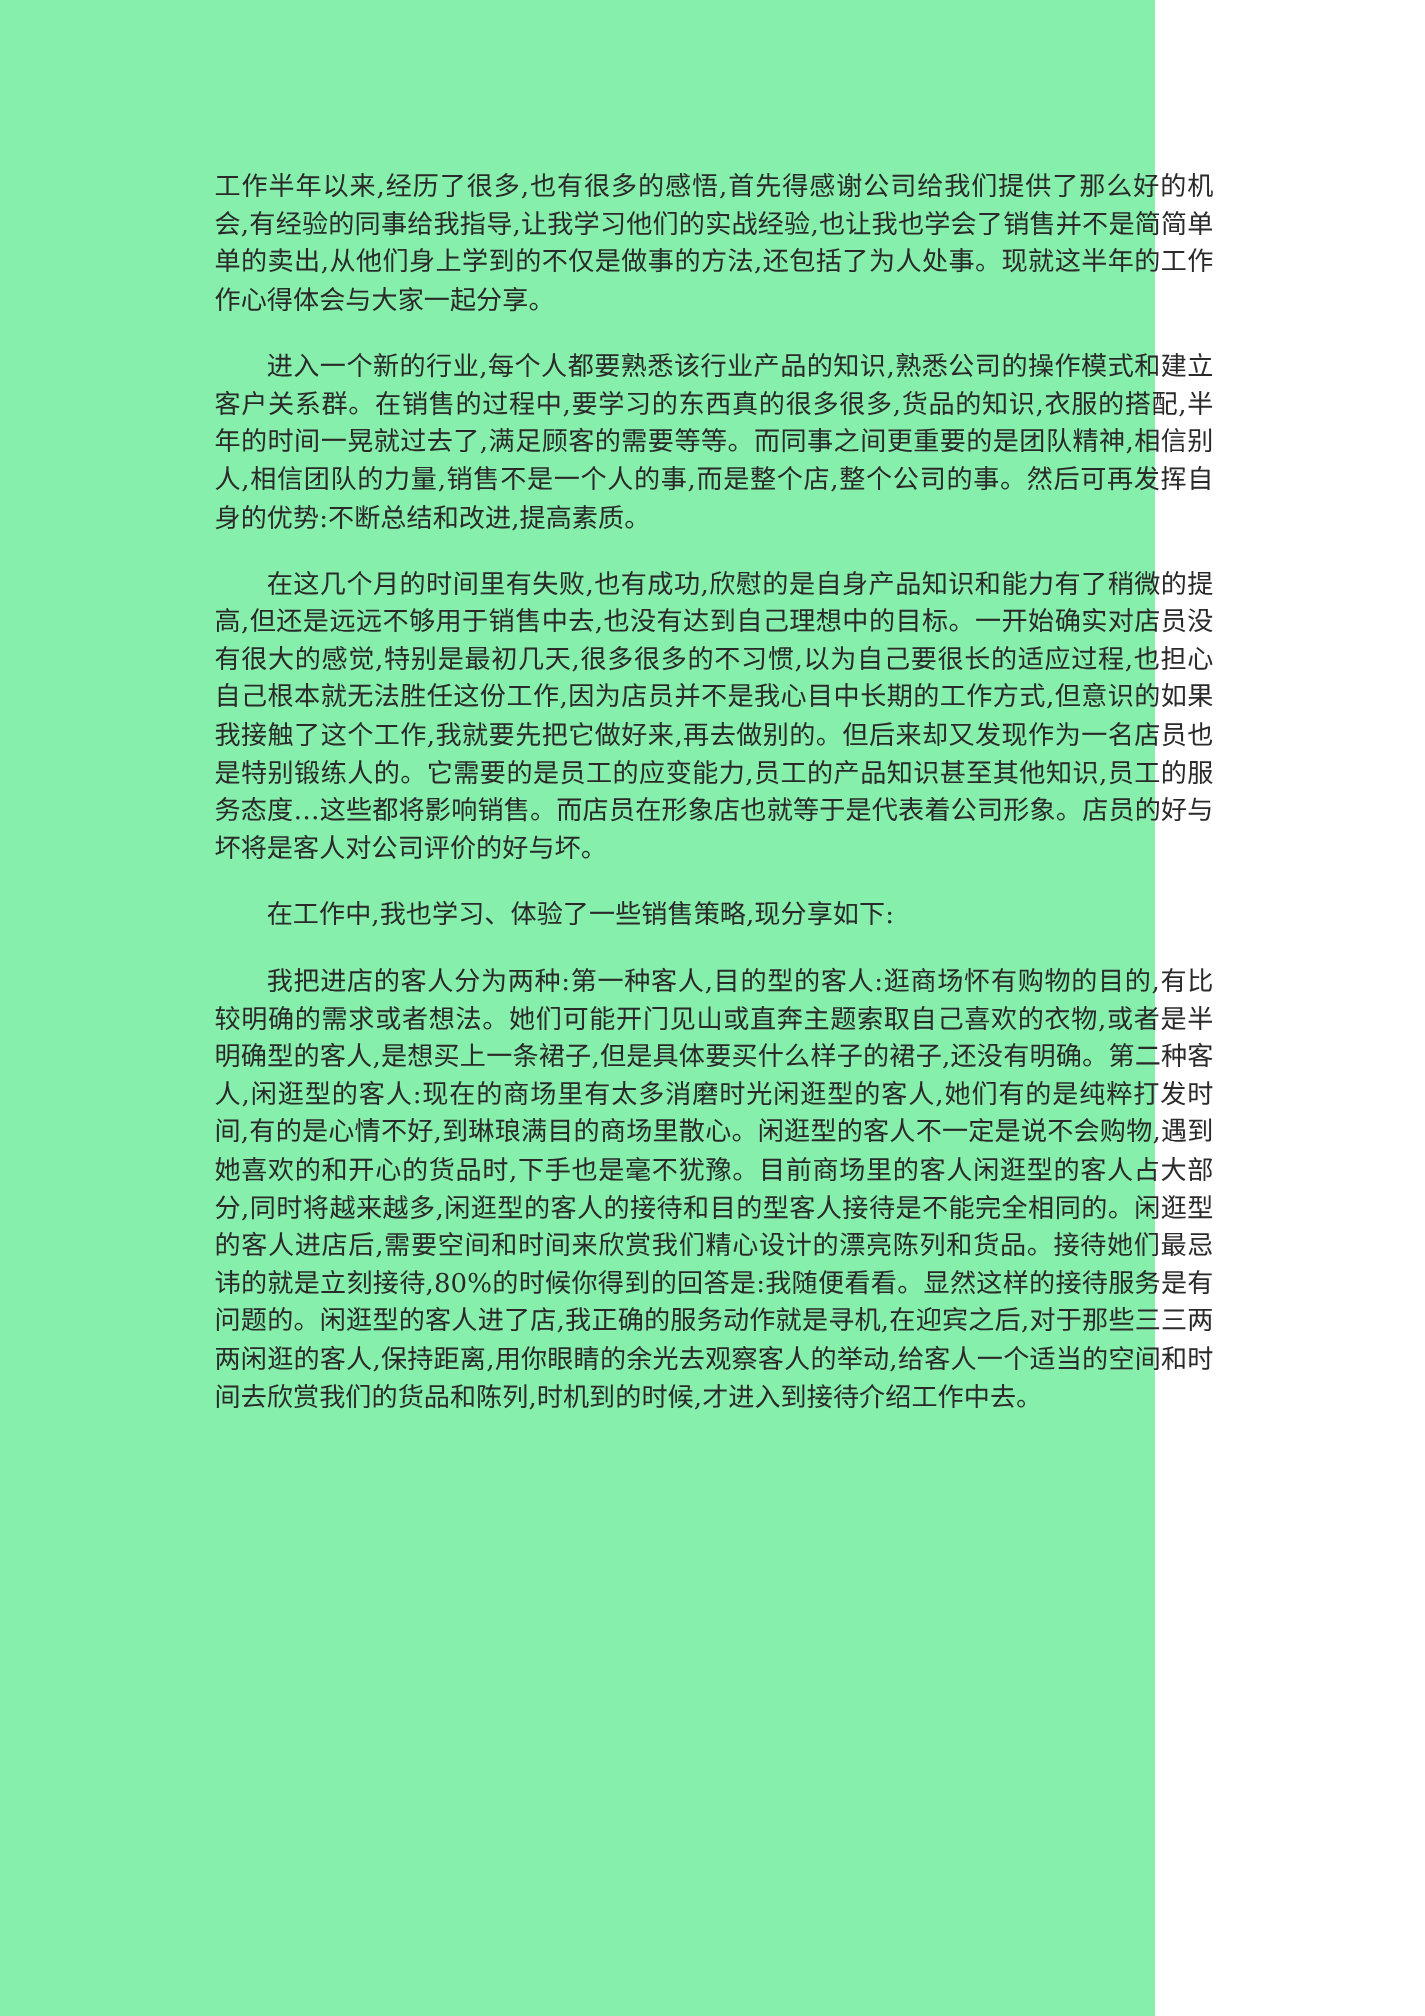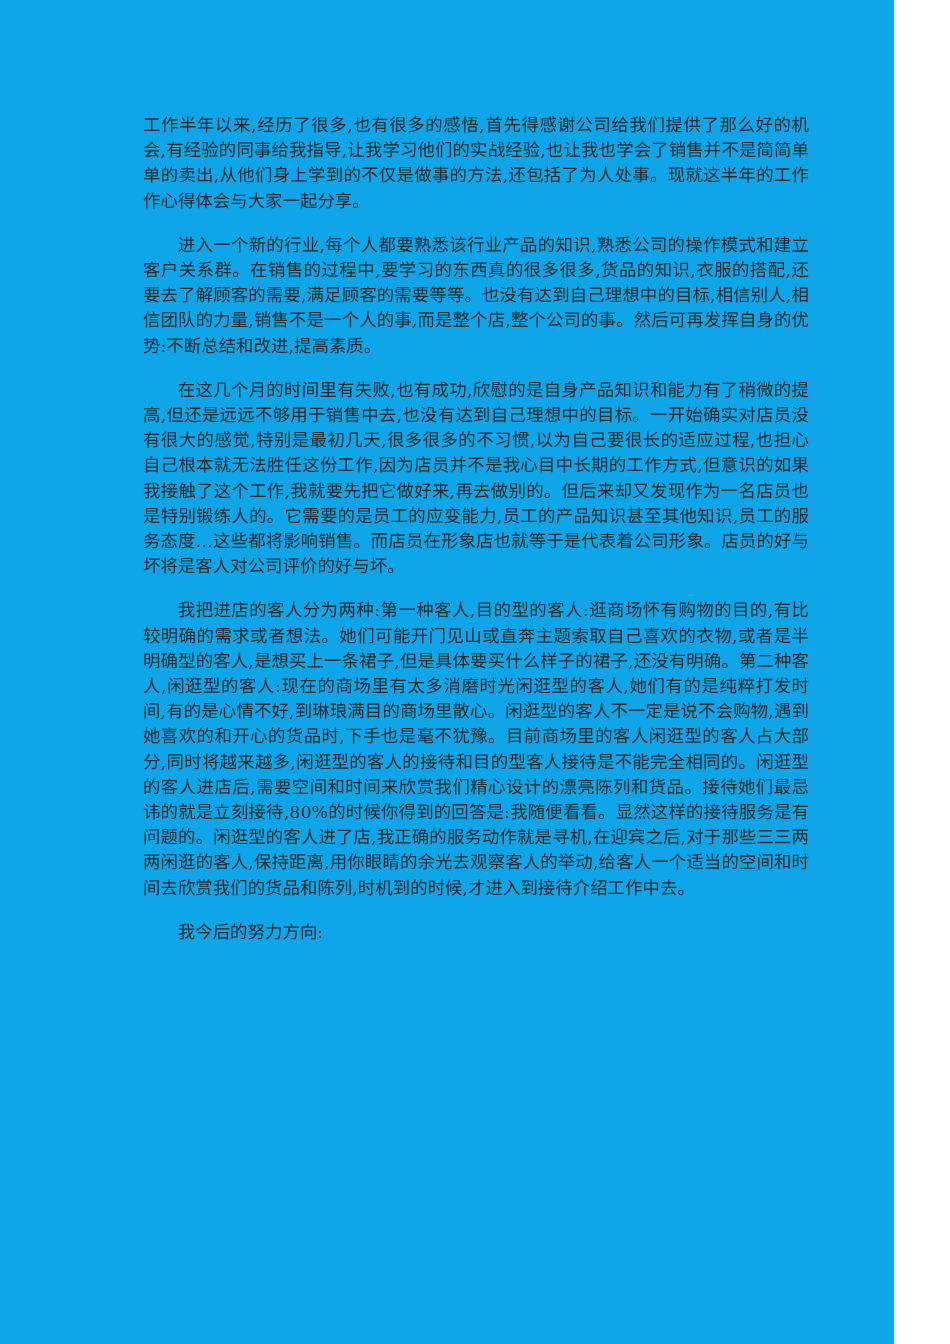--- a/index.html
+++ b/index.html
@@ -13,23 +13,23 @@
     height: 1344px;
     position: relative;
     overflow: hidden;
     font-family: "DejaVu Serif", "Liberation Serif", serif;
     -webkit-font-smoothing: antialiased;
   }
   .page {
     position: absolute;
     top: 0;
     left: 0;
-    width: 894px;
+    width: 770px;
     height: 1344px;
-    background: #0ea5e9;
+    background: #86efac;
   }
   .content {
     position: absolute;
     left: 143px;
     top: 113px;
     width: 666px;
   }
   .para {
     margin: 0;
     padding: 0;
@@ -51,18 +51,18 @@
   .para.noindent {
     text-indent: 0;
   }
 </style>
 </head>
 <body>
 
 <div class="page">
   <div class="content">
     <p class="para noindent">工作半年以来,经历了很多,也有很多的感悟,首先得感谢公司给我们提供了那么好的机会,有经验的同事给我指导,让我学习他们的实战经验,也让我也学会了销售并不是简简单单的卖出,从他们身上学到的不仅是做事的方法,还包括了为人处事。现就这半年的工作作心得体会与大家一起分享。</p>
-    <p class="para indent">进入一个新的行业,每个人都要熟悉该行业产品的知识,熟悉公司的操作模式和建立客户关系群。在销售的过程中,要学习的东西真的很多很多,货品的知识,衣服的搭配,还要去了解顾客的需要,满足顾客的需要等等。也没有达到自己理想中的目标,相信别人,相信团队的力量,销售不是一个人的事,而是整个店,整个公司的事。然后可再发挥自身的优势:不断总结和改进,提高素质。</p>
+    <p class="para indent">进入一个新的行业,每个人都要熟悉该行业产品的知识,熟悉公司的操作模式和建立客户关系群。在销售的过程中,要学习的东西真的很多很多,货品的知识,衣服的搭配,半年的时间一晃就过去了,满足顾客的需要等等。而同事之间更重要的是团队精神,相信别人,相信团队的力量,销售不是一个人的事,而是整个店,整个公司的事。然后可再发挥自身的优势:不断总结和改进,提高素质。</p>
     <p class="para indent">在这几个月的时间里有失败,也有成功,欣慰的是自身产品知识和能力有了稍微的提高,但还是远远不够用于销售中去,也没有达到自己理想中的目标。一开始确实对店员没有很大的感觉,特别是最初几天,很多很多的不习惯,以为自己要很长的适应过程,也担心自己根本就无法胜任这份工作,因为店员并不是我心目中长期的工作方式,但意识的如果我接触了这个工作,我就要先把它做好来,再去做别的。但后来却又发现作为一名店员也是特别锻练人的。它需要的是员工的应变能力,员工的产品知识甚至其他知识,员工的服务态度…这些都将影响销售。而店员在形象店也就等于是代表着公司形象。店员的好与坏将是客人对公司评价的好与坏。</p>
+    <p class="para indent">在工作中,我也学习、体验了一些销售策略,现分享如下:</p>
     <p class="para indent">我把进店的客人分为两种:第一种客人,目的型的客人:逛商场怀有购物的目的,有比较明确的需求或者想法。她们可能开门见山或直奔主题索取自己喜欢的衣物,或者是半明确型的客人,是想买上一条裙子,但是具体要买什么样子的裙子,还没有明确。第二种客人,闲逛型的客人:现在的商场里有太多消磨时光闲逛型的客人,她们有的是纯粹打发时间,有的是心情不好,到琳琅满目的商场里散心。闲逛型的客人不一定是说不会购物,遇到她喜欢的和开心的货品时,下手也是毫不犹豫。目前商场里的客人闲逛型的客人占大部分,同时将越来越多,闲逛型的客人的接待和目的型客人接待是不能完全相同的。闲逛型的客人进店后,需要空间和时间来欣赏我们精心设计的漂亮陈列和货品。接待她们最忌讳的就是立刻接待,80%的时候你得到的回答是:我随便看看。显然这样的接待服务是有问题的。闲逛型的客人进了店,我正确的服务动作就是寻机,在迎宾之后,对于那些三三两两闲逛的客人,保持距离,用你眼睛的余光去观察客人的举动,给客人一个适当的空间和时间去欣赏我们的货品和陈列,时机到的时候,才进入到接待介绍工作中去。</p>
-    <p class="para indent">我今后的努力方向:</p>
   </div>
 </div>
 
 </body></html>

